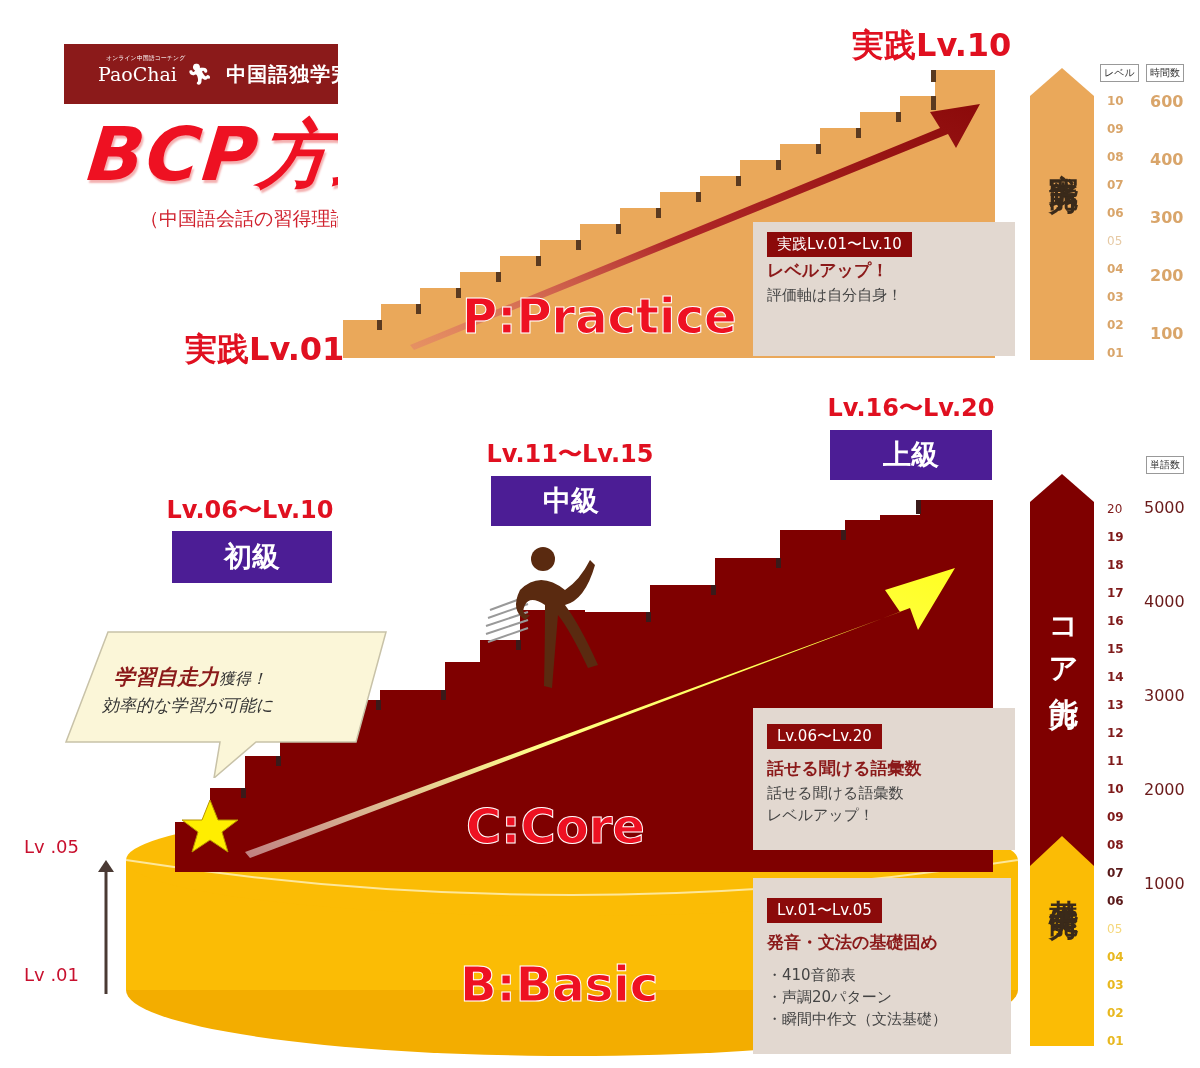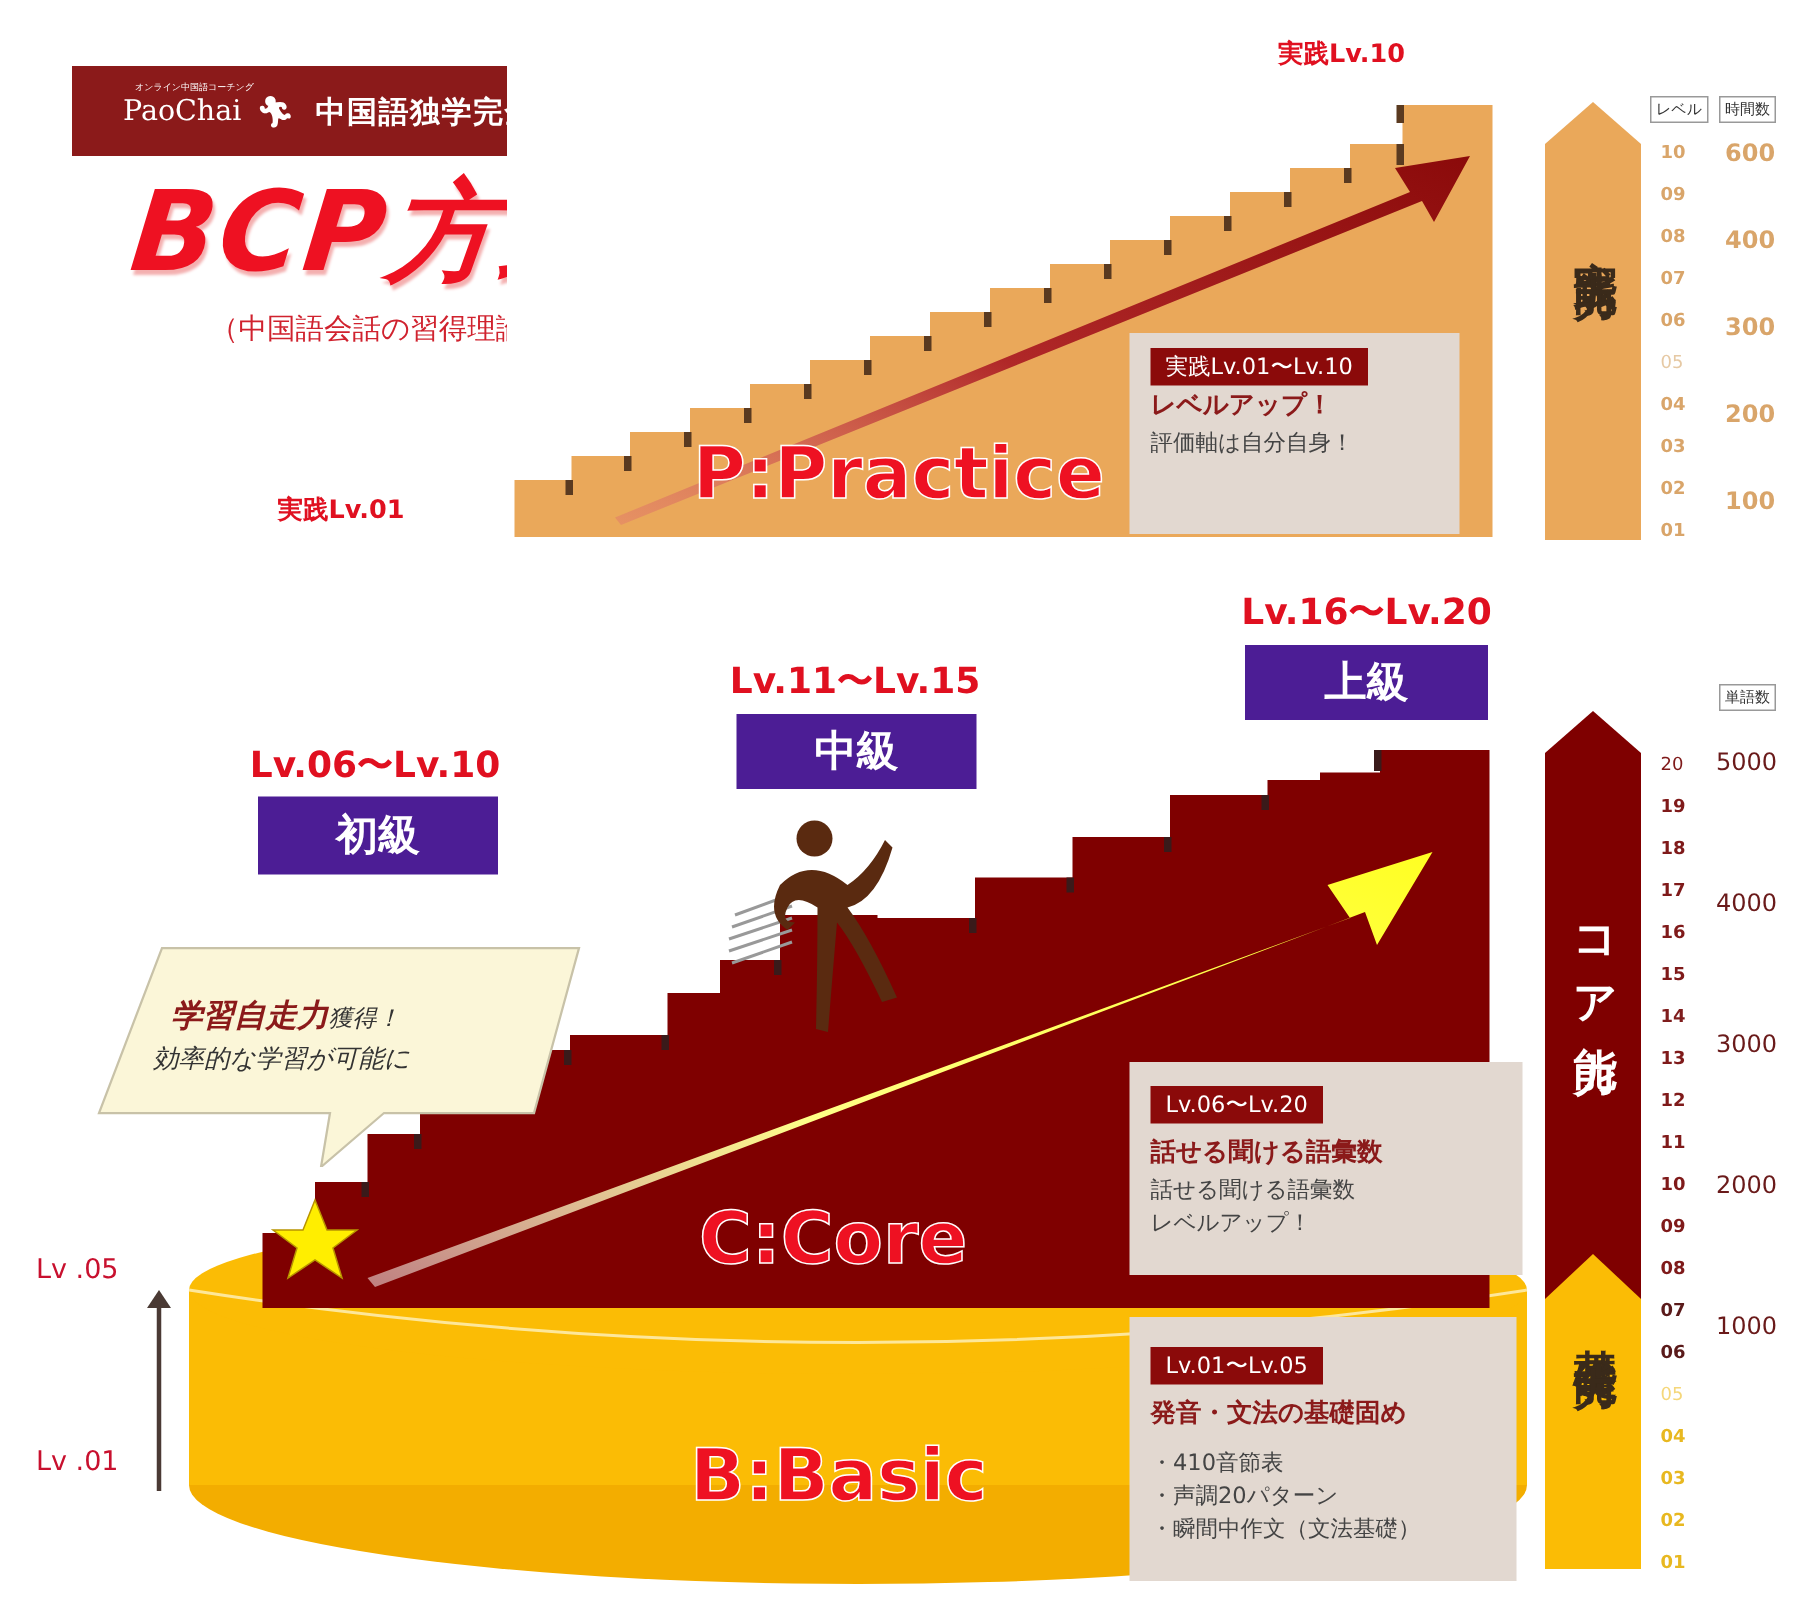--- a/index.html
+++ b/index.html
@@ -1,25 +1,25 @@
 <!DOCTYPE html>
 <html><head>
 <meta charset="utf-8">
 <style>
   * { box-sizing: border-box; margin: 0; padding: 0; }
   body { width: 1200px; height: 1068px; background: #ffffff; position: relative; overflow: hidden; font-family: "DejaVu Sans", sans-serif; }
   .abs { position: absolute; }
-  .banner { left: 48px; top: 44px; width: 434px; height: 60px; background: #8b1a1a; display: flex; align-items: center; padding-left: 34px; }
+  .banner { left: 64px; top: 44px; width: 434px; height: 60px; background: #8b1a1a; display: flex; align-items: center; padding-left: 34px; }
   .brand { color: #fff; font-family: "DejaVu Serif", serif; font-size: 19px; position: relative; margin-right: 10px; }
   .brand-sub { position: absolute; top: -9px; left: 8px; font-size: 6px; font-family: "DejaVu Sans", sans-serif; white-space: nowrap; }
   .brand-runner { color: #fff; font-size: 20px; font-weight: bold; margin-right: 14px; }
   .banner-title { color: #fff; font-size: 20px; font-weight: bold; letter-spacing: 1px; }
   .main-title { left: 88px; top: 106px; font-size: 74px; font-weight: bold; font-style: italic; color: #ee1122; letter-spacing: 2px; transform: skewX(-6deg); text-shadow: 2px 3px 2px #f4b0b0; }
   .subtitle { left: 140px; top: 206px; font-size: 19px; color: #d0222e; }
-  .lv-label-red { font-weight: bold; color: #e01020; font-size: 17px; }
+  .lv-label-red { font-weight: bold; color: #e01020; font-size: 32px; }
   .stair-info { background: #e2d8d0; }
   .info-tag { background: #8b0a0a; color: #fff; font-size: 15px; padding: 3px 10px; display: inline-block; }
   .info-head { color: #8b1a1a; font-weight: bold; font-size: 17px; line-height: 27px; }
   .info-body { color: #444; font-size: 15px; line-height: 22px; }
   .axis-head { border: 1px solid #999; font-size: 10px; color: #333; padding: 1px 3px; background: #fff; }
   .lvnum { font-size: 12px; font-weight: bold; position: absolute; }
   .scalenum { font-size: 16px; position: absolute; }
   .vert-text { writing-mode: vertical-rl; font-size: 29px; font-weight: bold; letter-spacing: 4px; }
   .grade-box { background: #4c1d95; color: #fff; font-weight: bold; font-size: 28px; text-align: center; }
   .grade-range { color: #e01020; font-weight: bold; font-size: 24px; text-align: center; }
@@ -107,21 +107,21 @@
       <stop offset="0.45" stop-color="#b02828"></stop>
       <stop offset="1" stop-color="#8b0a0a"></stop>
     </linearGradient>
   </defs>
 </svg>
 
 <div class="abs lv-label-red" style="left:852px;top:24px;">実践Lv.10</div>
 <div class="abs lv-label-red" style="left:185px;top:328px;">実践Lv.01</div>
 <div class="abs big-letter" style="left:462px;top:288px;">P:Practice</div>
 
-<div class="abs stair-info" style="left:753px;top:222px;width:220px;height:134px;padding:10px 14px;">
+<div class="abs stair-info" style="left:753px;top:222px;width:262px;height:134px;padding:10px 14px;">
   <div class="info-tag">実践Lv.01〜Lv.10</div>
   <div class="info-head">レベルアップ！</div>
   <div class="info-body">評価軸は自分自身！</div>
 </div>
 
 <svg class="abs" style="left:1030px;top:68px" width="64" height="292">
   <polygon fill="#eaa85a" points="32,0 64,28 64,292 0,292 0,28"></polygon>
 </svg>
 <div class="abs vert-text" style="left:1044px;top:150px;color:#3a2a1a;">実践能力</div>
 <div class="abs axis-head" style="left:1100px;top:64px;">レベル</div>

